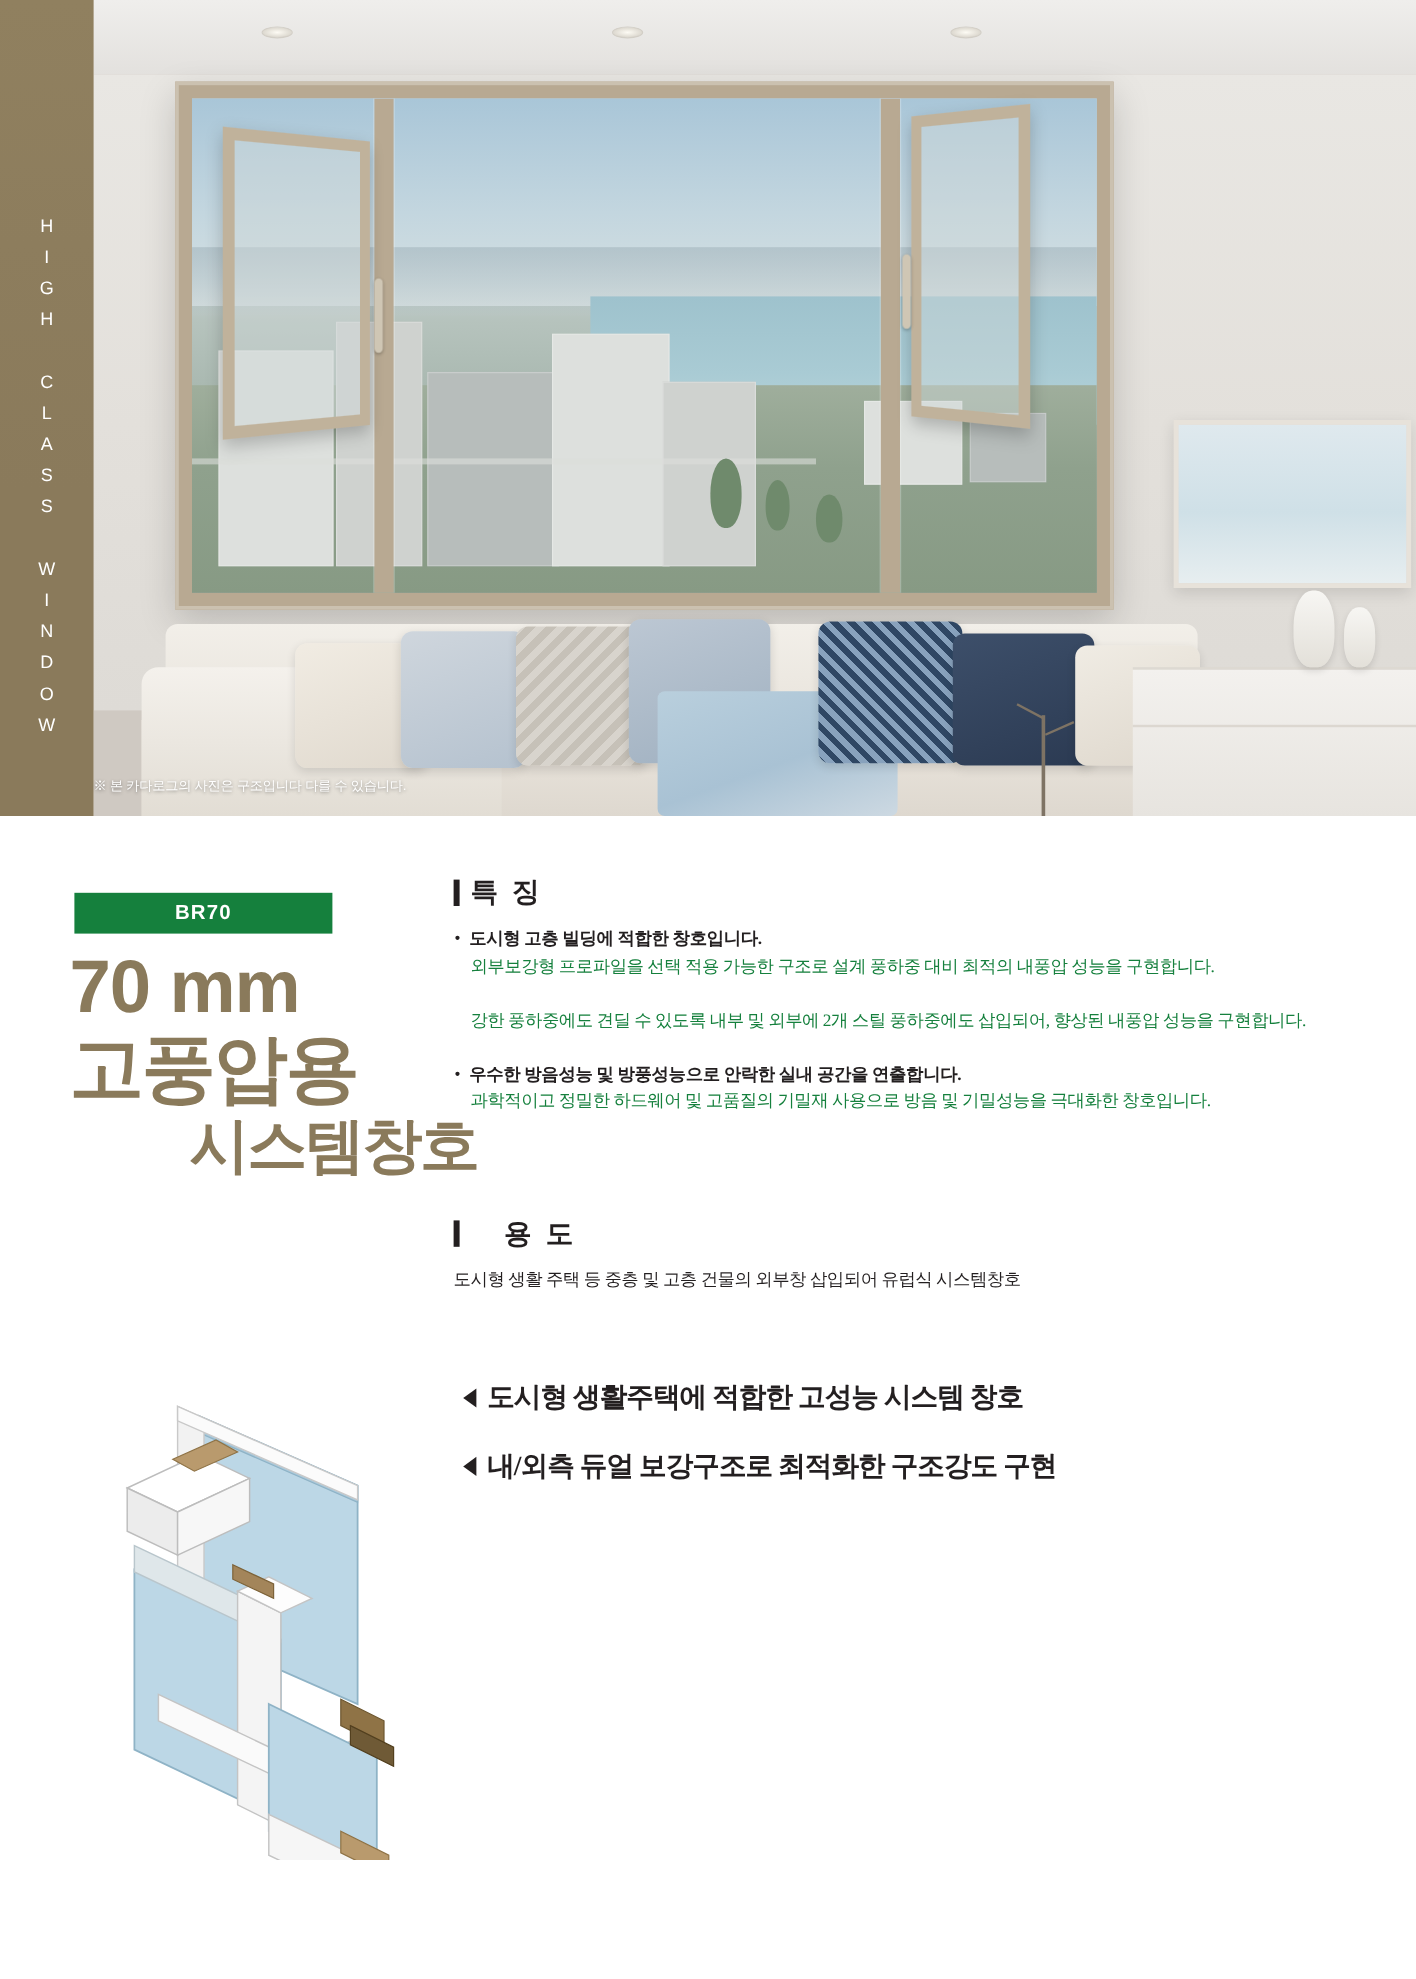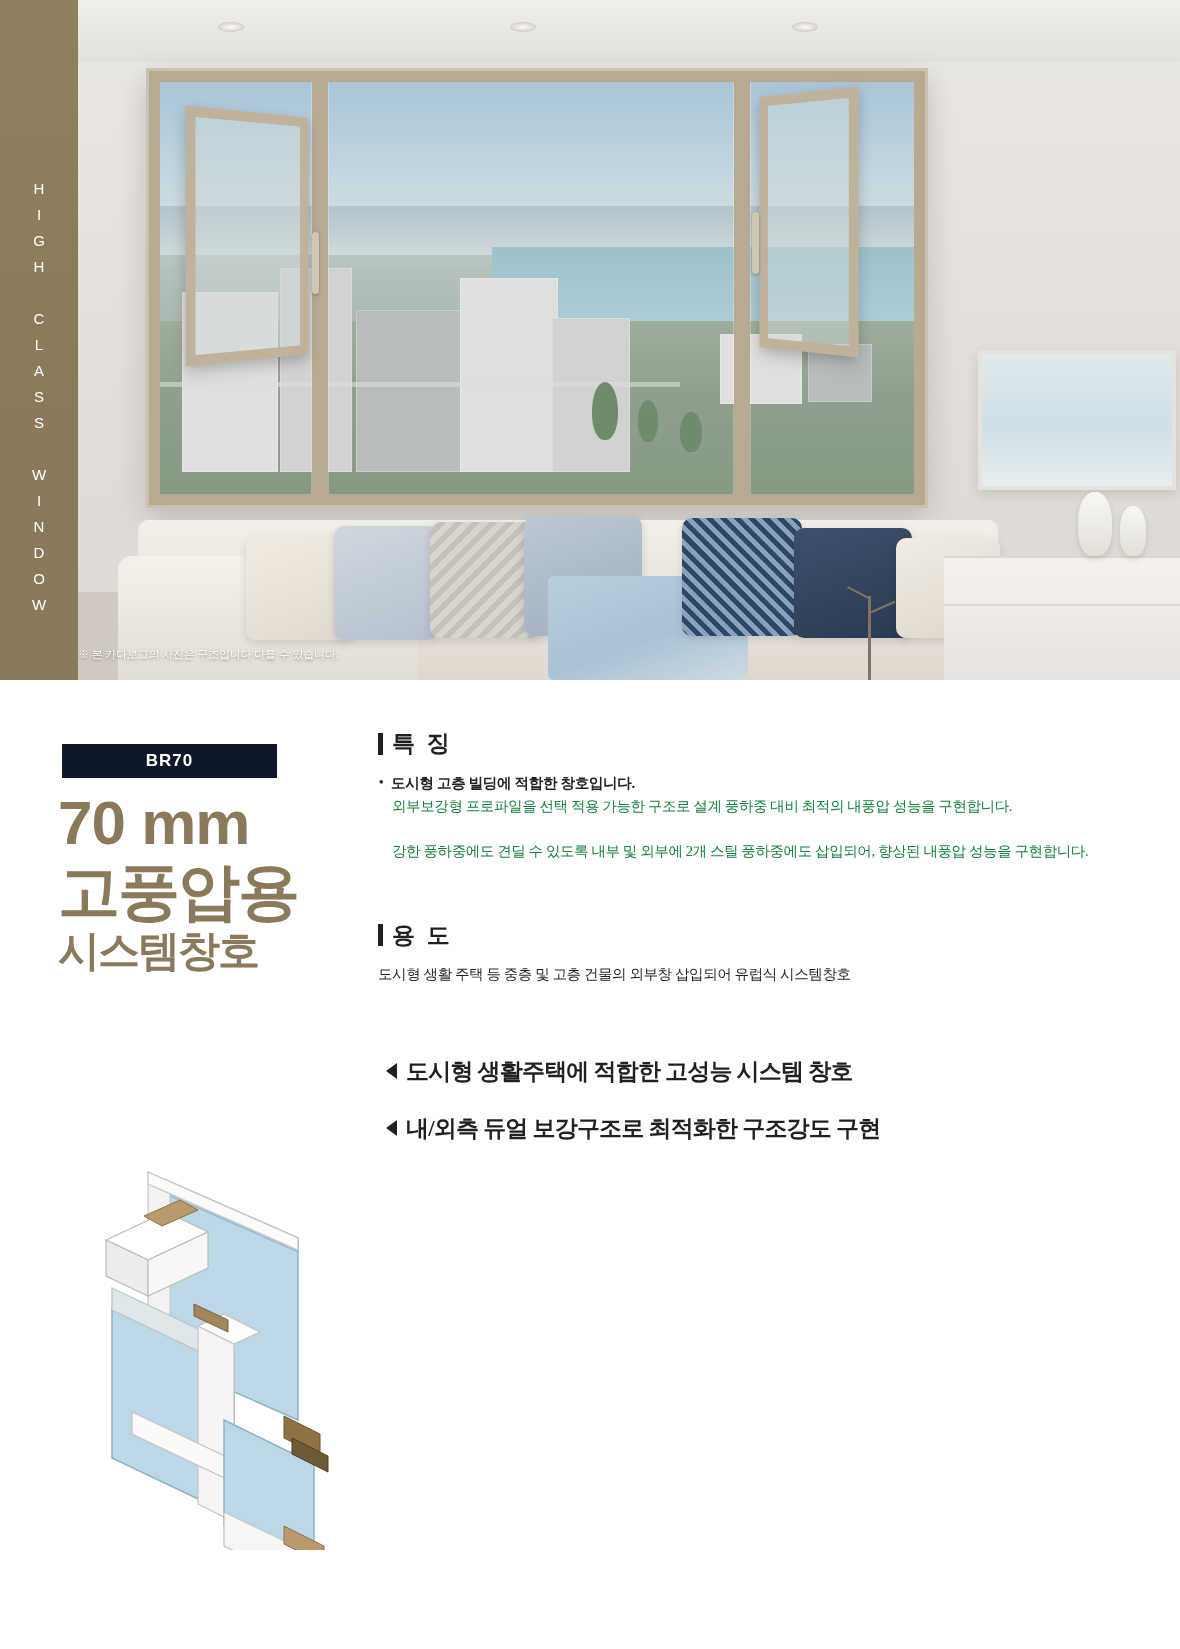--- a/index.html
+++ b/index.html
@@ -168,39 +168,39 @@
   .content {
     position: relative;
     width: 1180px;
     padding: 0;
   }
 
   .badge {
     position: absolute;
     left: 62px; top: 64px;
     width: 215px; height: 34px;
-    background: #0f172a;
+    background: #15803d;
     color: #ffffff;
     font-size: 17px;
     font-weight: 700;
     letter-spacing: 1px;
     display: flex; align-items: center; justify-content: center;
   }
 
   .title-block {
     position: absolute;
     left: 58px; top: 108px;
     width: 340px;
     color: #8a7a5b;
     font-weight: 700;
     line-height: 1.12;
   }
   .title-line1 { font-size: 62px; letter-spacing: -1px; }
   .title-line2 { font-size: 62px; letter-spacing: -2px; }
-  .title-line3 { font-size: 42px; letter-spacing: -2px; }
+  .title-line3 { font-size: 50px; letter-spacing: -2px; text-align: right; }
 
   
   .cutaway {
     position: absolute;
     left: 48px; top: 440px;
     width: 320px; height: 430px;
   }
 
   
   .rcol { position: absolute; left: 378px; top: 48px; width: 760px; font-family: Liberation Serif, serif; }
@@ -222,21 +222,21 @@
     position: relative; padding-left: 13px;
   }
   .feat-title:before {
     content: "•"; position: absolute; left: 1px; top: -1px; font-size: 13px;
   }
   .feat-desc {
     font-size: 14.5px; color: #15803d; line-height: 1.62;
     letter-spacing: -0.4px; padding-left: 14px; font-weight: 400;
   }
 
-  .use-head { margin-top: 56px; }
+  .use-head { margin-top: 82px; gap: 28px; }
   .use-desc {
     font-size: 14.5px; color: #231f20; letter-spacing: -0.4px; line-height: 1.6;
     margin-top: -2px;
   }
 
   .tagline-wrap { margin-top: 70px; padding-left: 8px; }
   .tagline {
     display: flex; align-items: center;
     font-size: 23px; font-weight: 700; color: #231f20;
     letter-spacing: -0.8px;
@@ -375,20 +375,24 @@
       <span>특  징</span>
     </div>
 
     <div class="feat-item">
       <div class="feat-title">도시형 고층 빌딩에 적합한 창호입니다.</div>
       <div class="feat-desc">외부보강형 프로파일을 선택 적용 가능한 구조로 설계 풍하중 대비 최적의 내풍압 성능을 구현합니다.</div>
     </div>
     <div class="feat-item">
       <div class="feat-desc">강한 풍하중에도 견딜 수 있도록 내부 및 외부에 2개 스틸 풍하중에도 삽입되어, 향상된 내풍압 성능을 구현합니다.</div>
     </div>
+    <div class="feat-item">
+      <div class="feat-title">우수한 방음성능 및 방풍성능으로 안락한 실내 공간을 연출합니다.</div>
+      <div class="feat-desc">과학적이고 정밀한 하드웨어 및 고품질의 기밀재 사용으로 방음 및 기밀성능을 극대화한 창호입니다.</div>
+    </div>
 
     <div class="sec-head use-head">
       <span class="sec-bar"></span>
       <span>용  도</span>
     </div>
     <div class="use-desc">도시형 생활 주택 등 중층 및 고층 건물의 외부창 삽입되어 유럽식 시스템창호</div>
 
     <div class="tagline-wrap">
       <div class="tagline">
         <span class="tri"></span>

